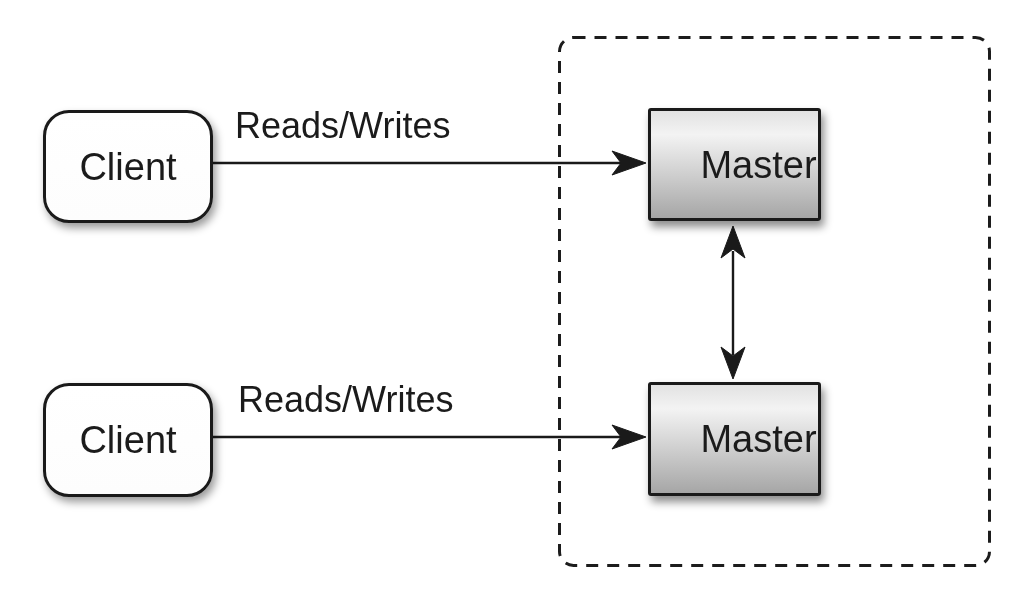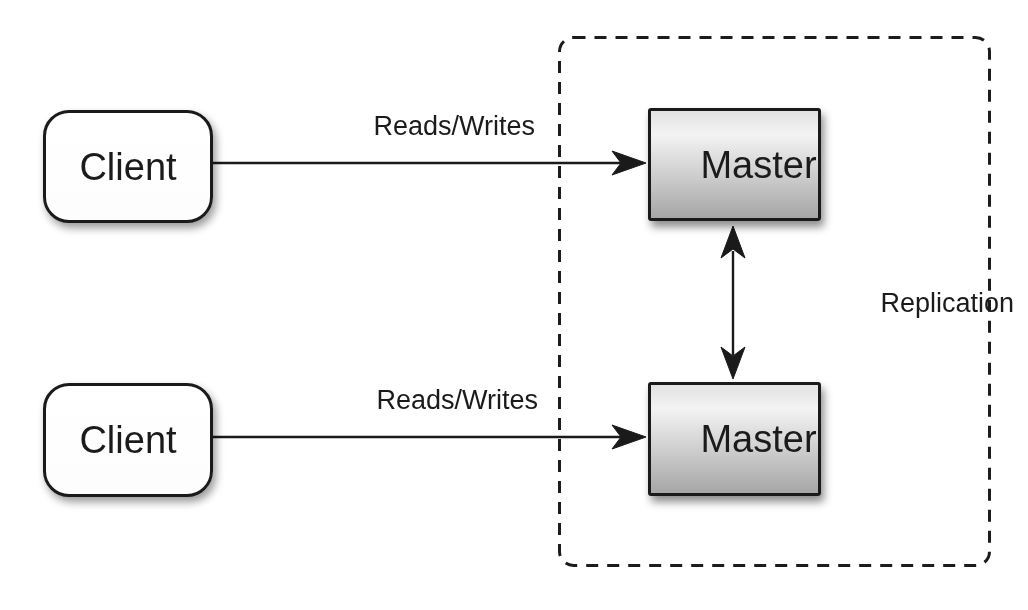--- a/index.html
+++ b/index.html
@@ -49,22 +49,22 @@
     border-radius: 3px;
     background: linear-gradient(180deg, #e2e2e2 0%, #f3f3f3 22%, #cccccc 62%, #a6a6a6 100%);
     box-shadow: 3px 6px 9px rgba(0,0,0,0.45);
     padding-left: 48px;
   }
   .master-top    { top: 108px; }
   .master-bottom { top: 382px; height: 114px; }
   .edge-label {
     position: absolute;
     width: 300px;
-    text-align: right;
-    font-size: 27px;
+    text-align: left;
+    font-size: 36px;
     line-height: 44px;
     color: #1b1b1b;
     white-space: nowrap;
   }
   .label-rw-top    { left: 235px; top: 104px; }
   .label-rw-bottom { left: 238px; top: 378px; }
   .label-replication { left: 714px; top: 281px; }
 </style>
 </head>
 <body>
@@ -99,15 +99,14 @@
   </div>
 
   <div class="node master master-bottom">
     <span>Master</span>
   </div>
 
   <div class="edge-label label-rw-top">Reads/Writes</div>
 
   <div class="edge-label label-rw-bottom">Reads/Writes</div>
 
-  <div class="edge-label label-replication">Replication</div>
 
 </div>
 
 </body></html>

